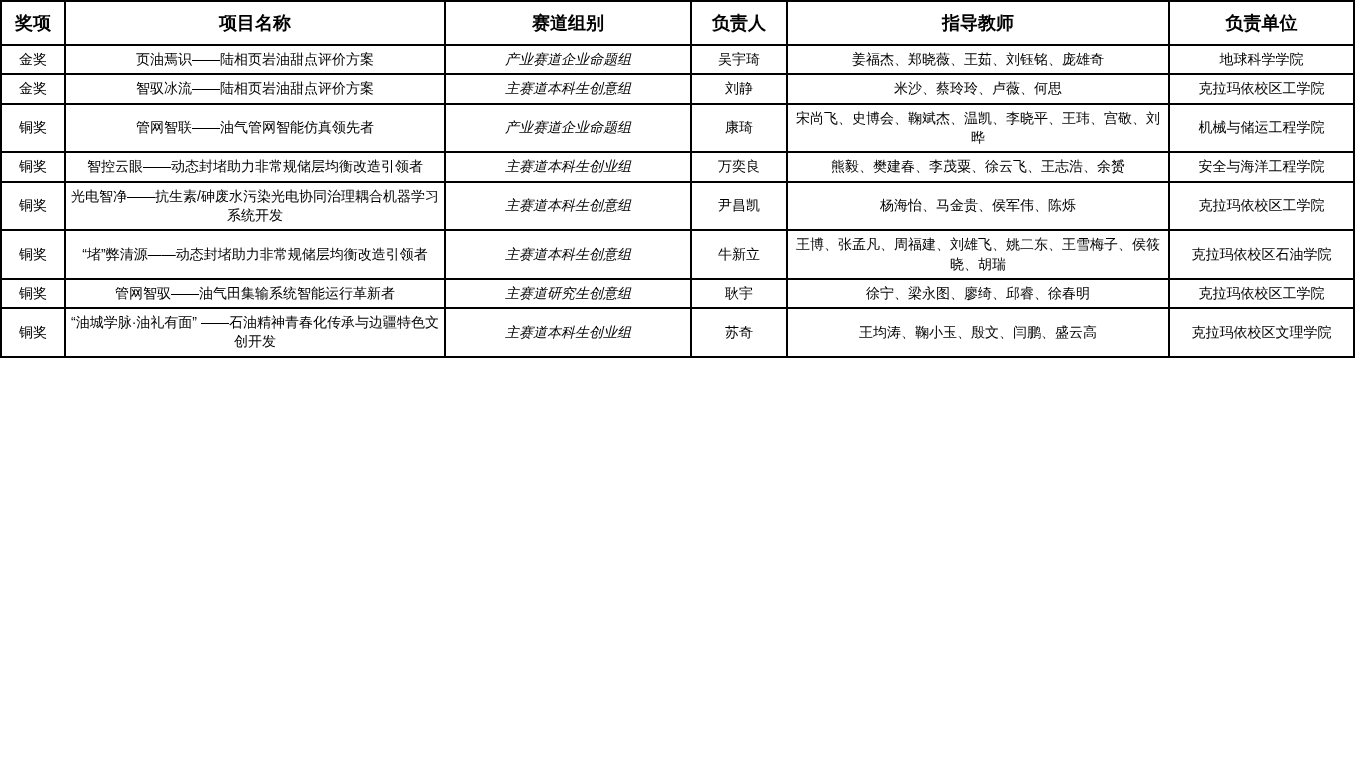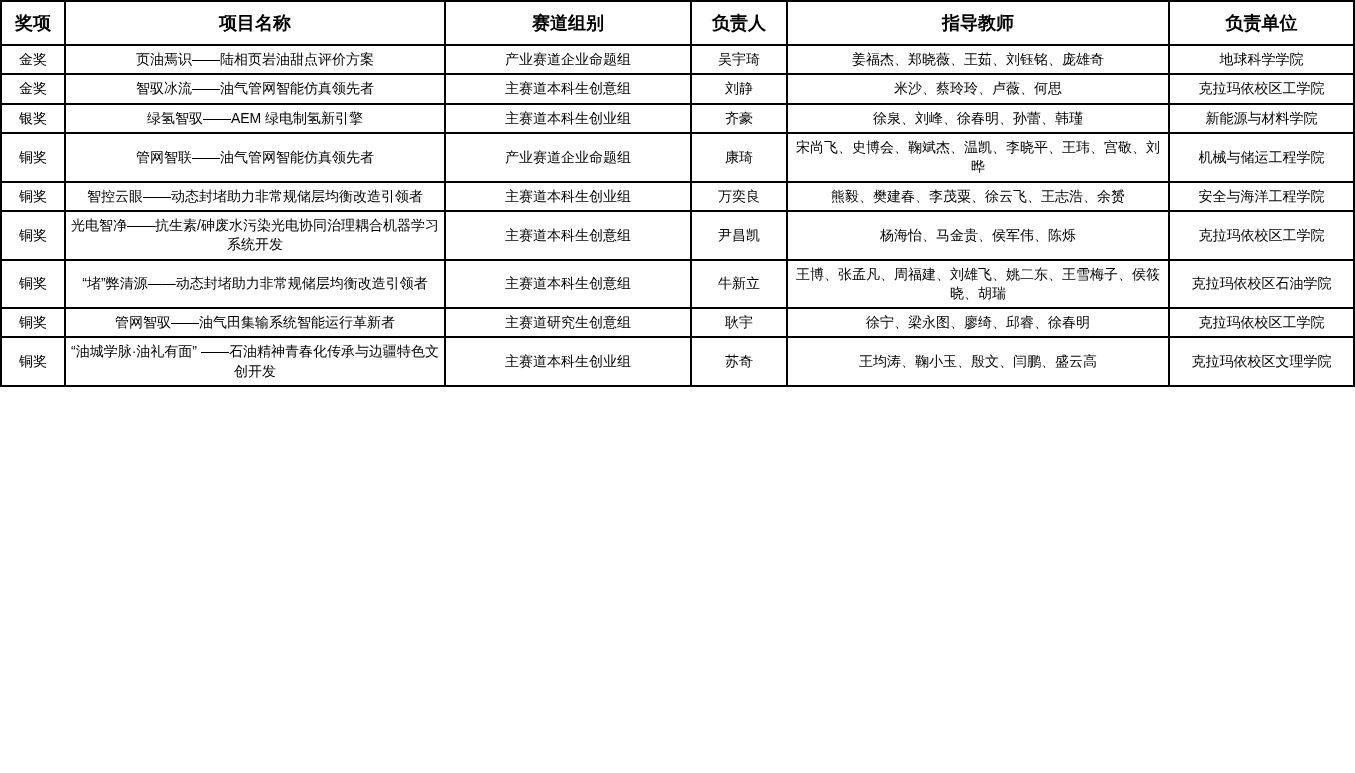--- a/index.html
+++ b/index.html
@@ -45,21 +45,21 @@
   
   col.c-award    { width: 64px; }
   col.c-project  { width: 380px; }
   col.c-track    { width: 246px; }
   col.c-leader   { width: 96px; }
   col.c-teachers { width: 382px; }
   col.c-unit     { width: 185px; }
 
   td.cell-award  { font-size: 20px; }
   td.cell-project{ text-align: center; margin-top: 47px; }
-  td.cell-track  { font-size: 19.5px; }
+  td.cell-track  { font-size: 19.5px; font-style: italic; }
   td.cell-leader { font-size: 20px; margin-left: 40px; }
   td.cell-teachers { font-size: 19.5px; }
   td.cell-unit   { font-size: 19.5px; font-family: Liberation Serif, serif; }
 </style>
 </head>
 <body>
 
 <div class="table-wrap">
   <table class="award-table">
     <colgroup>
@@ -84,33 +84,25 @@
       <tr>
         <td class="cell-award">金奖</td>
         <td class="cell-project">页油焉识——陆相页岩油甜点评价方案</td>
         <td class="cell-track">产业赛道企业命题组</td>
         <td class="cell-leader">吴宇琦</td>
         <td class="cell-teachers">姜福杰、郑晓薇、王茹、刘钰铭、庞雄奇</td>
         <td class="cell-unit">地球科学学院</td>
       </tr>
       <tr>
         <td class="cell-award">金奖</td>
-        <td class="cell-project">智驭冰流——油气管网智能仿真领先者</td>
+        <td class="cell-project">智驭冰流——陆相页岩油甜点评价方案</td>
         <td class="cell-track">主赛道本科生创意组</td>
         <td class="cell-leader">刘静</td>
         <td class="cell-teachers">米沙、蔡玲玲、卢薇、何思</td>
         <td class="cell-unit">克拉玛依校区工学院</td>
-      </tr>
-      <tr>
-        <td class="cell-award">银奖</td>
-        <td class="cell-project">绿氢智驭——AEM 绿电制氢新引擎</td>
-        <td class="cell-track">主赛道本科生创业组</td>
-        <td class="cell-leader">齐豪</td>
-        <td class="cell-teachers">徐泉、刘峰、徐春明、孙蕾、韩瑾</td>
-        <td class="cell-unit">新能源与材料学院</td>
       </tr>
       <tr>
         <td class="cell-award">铜奖</td>
         <td class="cell-project">管网智联——油气管网智能仿真领先者</td>
         <td class="cell-track">产业赛道企业命题组</td>
         <td class="cell-leader">康琦</td>
         <td class="cell-teachers">宋尚飞、史博会、鞠斌杰、温凯、李晓平、王玮、宫敬、刘晔</td>
         <td class="cell-unit">机械与储运工程学院</td>
       </tr>
       <tr>

